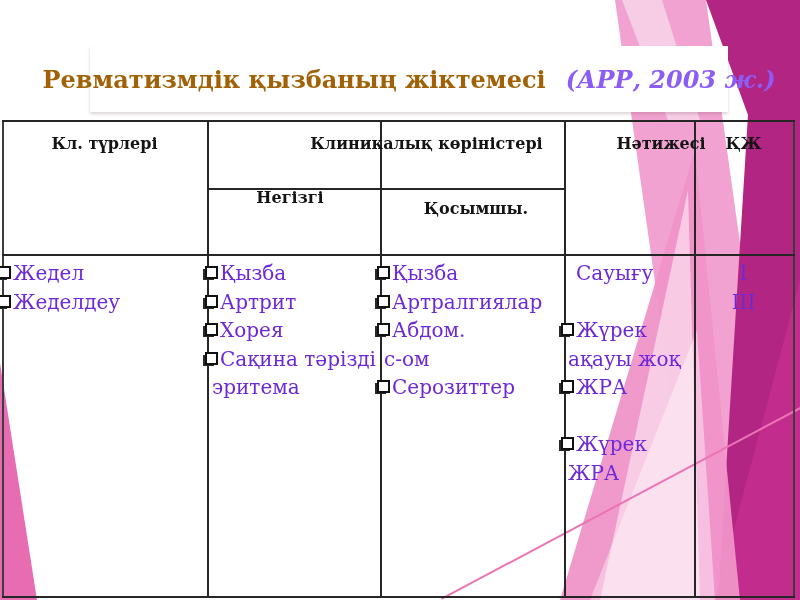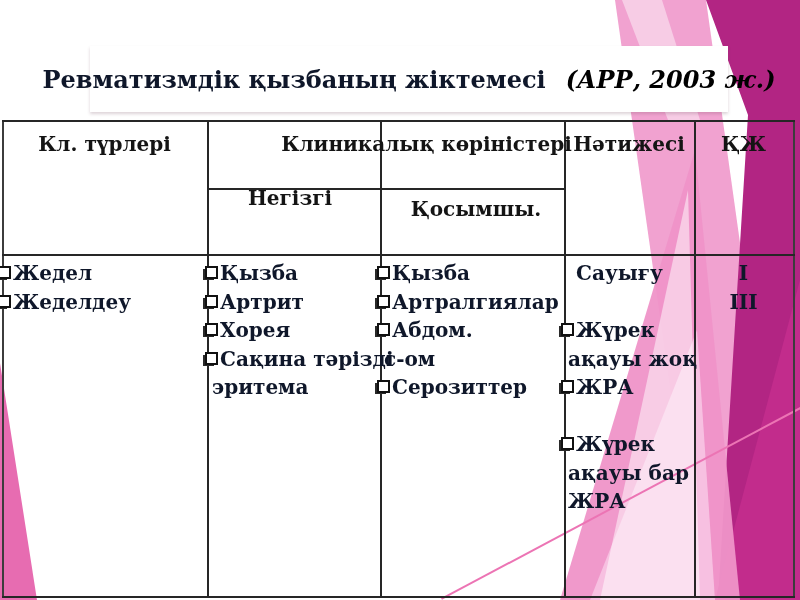--- a/index.html
+++ b/index.html
@@ -20,31 +20,31 @@
   .facet-white{background:rgba(255,255,255,.5);clip-path:polygon(688px 190px,700px 600px,600px 600px);}
   .corner-tri{background:#e76cb1;clip-path:polygon(0 363px,37px 600px,0 600px);}
   .diag-line{position:absolute;left:441px;top:598px;width:412px;height:1.6px;background:#ec74b4;
     transform-origin:0 0;transform:rotate(-28deg);}
   
   .title-box{
     position:absolute;left:90px;top:46px;width:638px;height:66px;background:#ffffff;z-index:2;
     display:flex;align-items:center;justify-content:center;white-space:nowrap;
     box-shadow:0 2px 3px rgba(120,80,100,.25);
   }
-  .title-main{color:#0f172a;font-size:24px;font-weight:700;}
-  .title-suffix{color:#000000;font-size:24px;font-weight:700;font-style:italic;margin-left:20px;text-align:right;}
+  .title-main{color:#a16207;font-size:24px;font-weight:700;}
+  .title-suffix{color:#8b5cf6;font-size:24px;font-weight:700;font-style:italic;margin-left:20px;text-align:right;}
   
   .tline{position:absolute;z-index:3;background:#262626;}
   .v{width:2px;top:120px;height:478px;}
   .v-outer{width:1.5px;background:#3c3c3c;}
   .h{height:2px;left:2px;width:793px;}
   
-  .hdr{position:absolute;z-index:4;font-size:20px;font-weight:700;color:#141414;
+  .hdr{position:absolute;z-index:4;font-size:16px;font-weight:700;color:#141414;
     text-align:center;line-height:26px;}
-  .cell-list{position:absolute;z-index:4;font-size:20px;font-weight:700;color:#0f172a;}
+  .cell-list{position:absolute;z-index:4;font-size:20px;font-weight:400;color:#6d28d9;}
   .line{position:relative;height:28.5px;line-height:28.5px;white-space:nowrap;}
   .line.b{padding-left:8px;}
   .blt{position:absolute;left:-7px;top:7px;width:9px;height:9px;border:2px solid #111;
     background:#fff;box-shadow:-3px 2px 0 -1px #2a2a2a;}
   .center{text-align:center;}
 </style>
 </head>
 <body>
 
 <div id="stage">
@@ -72,21 +72,21 @@
   <div class="tline v" style="left:564px;"></div>
   <div class="tline v" style="left:694px;"></div>
   <div class="tline v v-outer" style="left:793px;"></div>
   <div class="tline h" style="top:120px;"></div>
   <div class="tline h" style="top:188px;left:207px;width:359px;"></div>
   <div class="tline h" style="top:254px;"></div>
   <div class="tline h" style="top:596px;"></div>
 
   <div class="hdr" style="left:2px;top:131px;width:205px;">Кл. түрлері</div>
   <div class="hdr" style="left:207px;top:131px;width:359px;padding-left:40px;">Клиникалық көріністері</div>
-  <div class="hdr" style="left:564px;top:131px;width:130px;">Нәтижесі</div>
+  <div class="hdr" style="left:564px;top:131px;width:130px;padding-left:32px;">Нәтижесі</div>
   <div class="hdr" style="left:694px;top:131px;width:99px;">ҚЖ</div>
   <div class="hdr" style="left:207px;top:185px;width:166px;">Негізгі</div>
   <div class="hdr" style="left:380px;top:196px;width:192px;">Қосымшы.</div>
 
   <div class="cell-list" style="left:5px;top:259px;width:195px;">
     <div class="line b"><span class="blt"></span><span>Жедел</span></div>
     <div class="line b"><span class="blt"></span><span>Жеделдеу</span></div>
   </div>
 
   <div class="cell-list" style="left:212px;top:259px;width:165px;">
@@ -106,21 +106,20 @@
   </div>
 
   <div class="cell-list" style="left:568px;top:259px;width:125px;">
     <div class="line b"><span>Сауығу</span></div>
     <div class="line"></div>
     <div class="line b"><span class="blt"></span><span>Жүрек</span></div>
     <div class="line"><span>ақауы жоқ</span></div>
     <div class="line b"><span class="blt"></span><span>ЖРА</span></div>
     <div class="line"></div>
     <div class="line b"><span class="blt"></span><span>Жүрек</span></div>
-    <div class="line"><span>ақауы бар</span></div>
     <div class="line"><span>ЖРА</span></div>
   </div>
 
   <div class="cell-list center" style="left:694px;top:259px;width:99px;">
     <div class="line"><span>I</span></div>
     <div class="line"><span>III</span></div>
   </div>
 
 </div>
 

